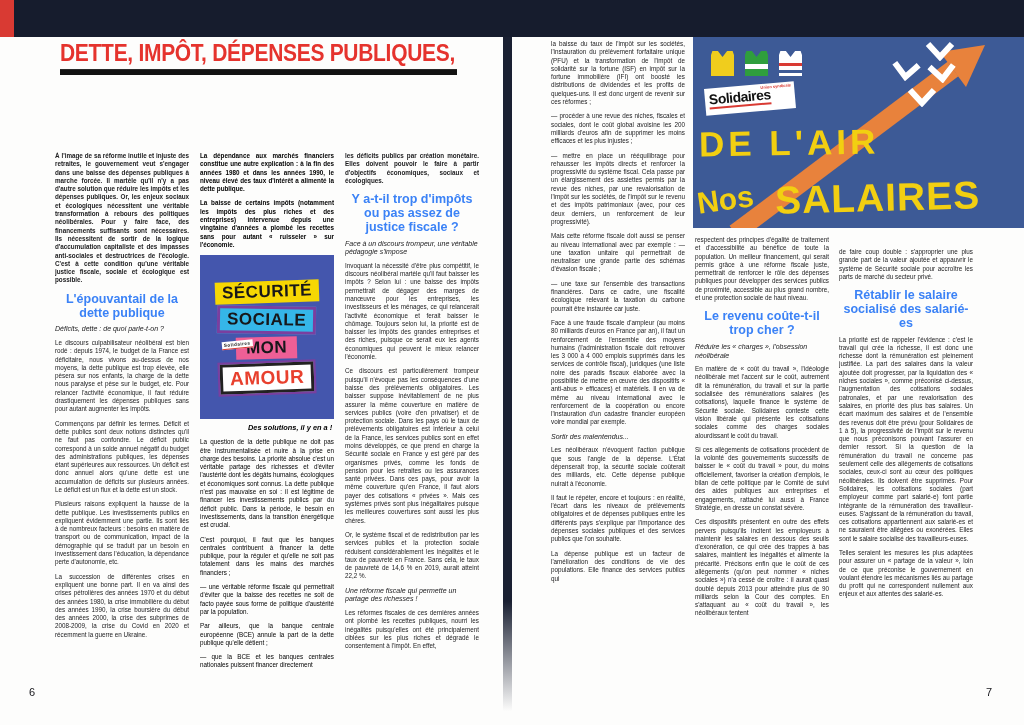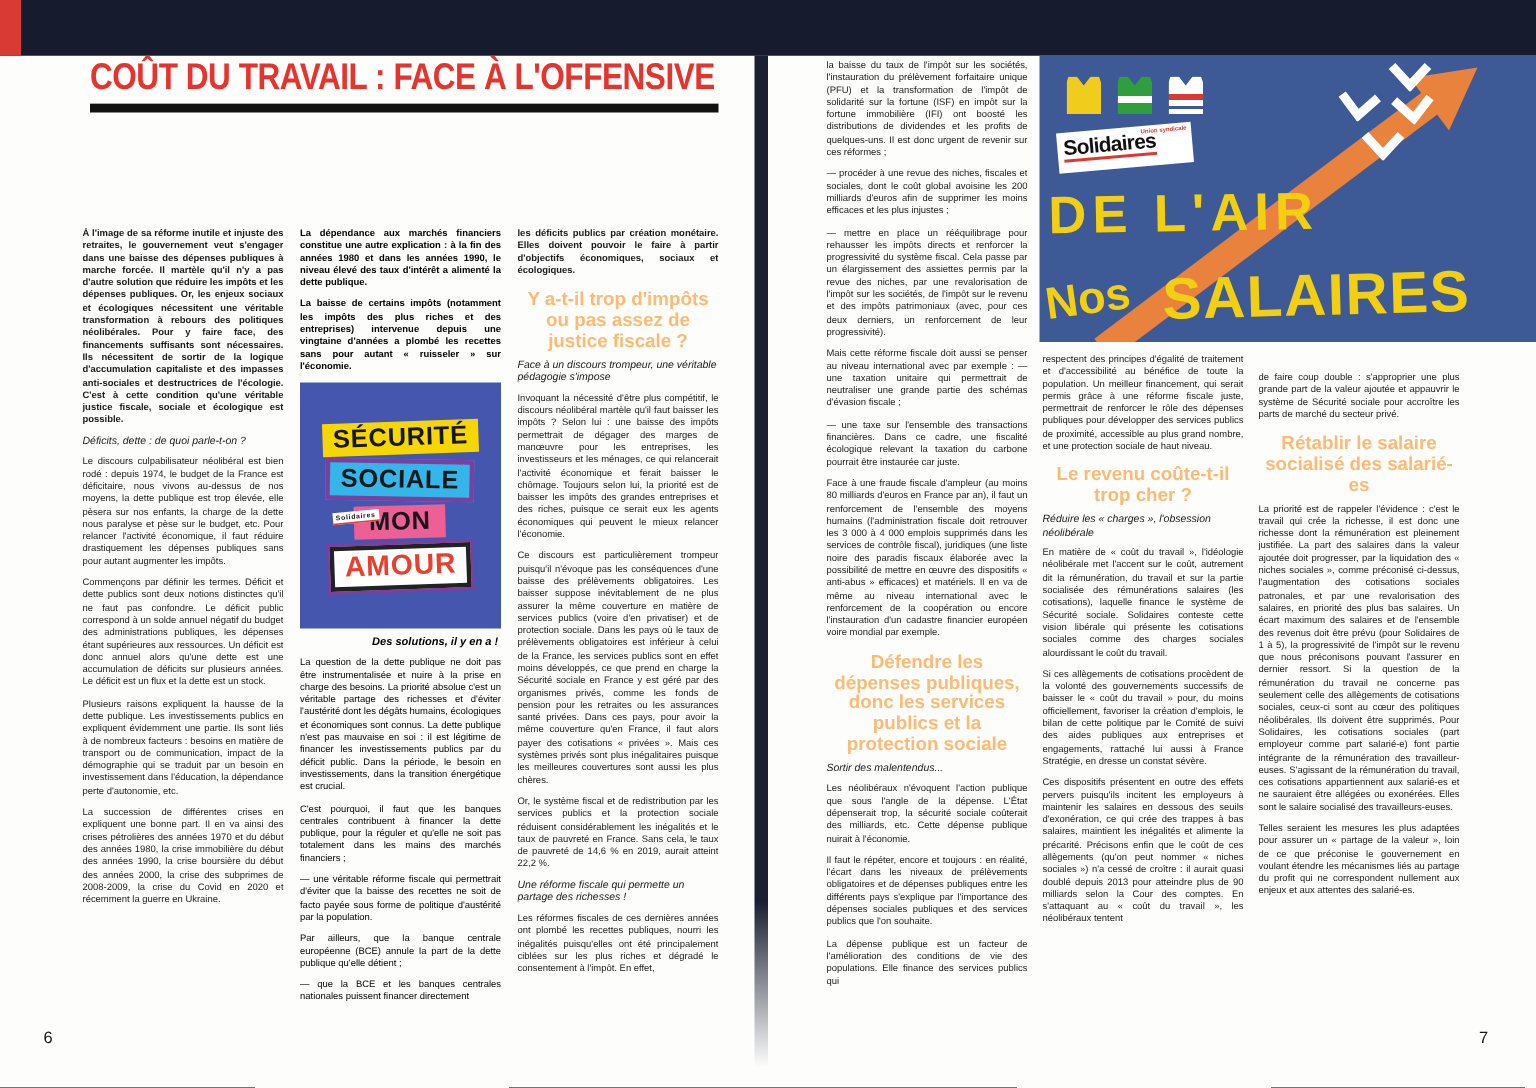--- a/index.html
+++ b/index.html
@@ -22,21 +22,21 @@
   .headline .tline { display:block; margin-bottom:6px; }
   .headline .tline span{
      display:inline-block; color:#e5332d; font-weight:bold; font-size:21px;
      letter-spacing:-0.3px; transform:scale(1,1.18); transform-origin:left bottom;
      padding:0 2px 2px 0; border-bottom:5px solid #121212; white-space:nowrap; }
 
   
   .col { position:absolute; width:134px; overflow:hidden; color:#1a1a1c; }
   .blk.p, .blk.pb { font-size:6.3px; line-height:8.3px; text-align:justify; margin-bottom:6px; }
   .blk.pb { font-weight:bold; }
-  .blk.h2 { font-size:12.5px; line-height:13.8px; font-weight:bold; color:#fdba74; margin:8px 0 5px; }
+  .blk.h2 { font-size:12.5px; line-height:13.8px; font-weight:bold; color:#3b82f6; margin:8px 0 5px; }
   .pgL .blk.h2 { text-align:center; }
   .pgR .blk.h2 { text-align:center; }
   .blk.kick { font-size:7px; line-height:8.6px; font-style:italic; margin:0 0 5px; }
   .blk.cap { font-size:7.4px; line-height:9px; font-style:italic; font-weight:bold; margin:4px 0 6px;padding-left:48px; }
 
   #L-col1 { left:55px;  top:152px; height:552px; }
   #L-col2-wrap { left:200px; top:152px; height:552px; position:absolute; width:134px; overflow:hidden; }
   #L-col3 { left:345px; top:152px; height:552px; }
   #R-col1 { left:551px; top:40px;  height:662px; }
   #R-col2 { left:695px; top:236px; height:466px; }
@@ -81,25 +81,26 @@
 <body>
 
 <div class="stage">
   <div class="paper"></div>
   <div class="topband"></div>
   <div class="redblock"></div>
   <div class="gutter"></div>
 
   <div class="pgL">
     <div class="headline">
-      <span class="tline"><span>COÛT DU TRAVAIL : FACE À L'OFFENSIVE</span></span>
+      <span class="tline"><span>DETTE, IMPÔT, DÉPENSES PUBLIQUES,</span></span>
     </div>
 
     <div class="col" id="L-col1">
         <div class="blk pb">À l'image de sa réforme inutile et injuste des retraites, le gouvernement veut s'engager dans une baisse des dépenses publiques à marche forcée. Il martèle qu'il n'y a pas d'autre solution que réduire les impôts et les dépenses publiques. Or, les enjeux sociaux et écologiques nécessitent une véritable transformation à rebours des politiques néolibérales. Pour y faire face, des financements suffisants sont nécessaires. Ils nécessitent de sortir de la logique d'accumulation capitaliste et des impasses anti-sociales et destructrices de l'écologie. C'est à cette condition qu'une véritable justice fiscale, sociale et écologique est possible.</div>
+        <div class="blk h2">L'épouvantail de la dette publique</div>
         <div class="blk kick">Déficits, dette : de quoi parle-t-on ?</div>
         <div class="blk p">Le discours culpabilisateur néolibéral est bien rodé : depuis 1974, le budget de la France est déficitaire, nous vivons au-dessus de nos moyens, la dette publique est trop élevée, elle pèsera sur nos enfants, la charge de la dette nous paralyse et pèse sur le budget, etc. Pour relancer l'activité économique, il faut réduire drastiquement les dépenses publiques sans pour autant augmenter les impôts.</div>
         <div class="blk p">Commençons par définir les termes. Déficit et dette publics sont deux notions distinctes qu'il ne faut pas confondre. Le déficit public correspond à un solde annuel négatif du budget des administrations publiques, les dépenses étant supérieures aux ressources. Un déficit est donc annuel alors qu'une dette est une accumulation de déficits sur plusieurs années. Le déficit est un flux et la dette est un stock.</div>
         <div class="blk p">Plusieurs raisons expliquent la hausse de la dette publique. Les investissements publics en expliquent évidemment une partie. Ils sont liés à de nombreux facteurs : besoins en matière de transport ou de communication, impact de la démographie qui se traduit par un besoin en investissement dans l'éducation, la dépendance perte d'autonomie, etc.</div>
         <div class="blk p">La succession de différentes crises en expliquent une bonne part. Il en va ainsi des crises pétrolières des années 1970 et du début des années 1980, la crise immobilière du début des années 1990, la crise boursière du début des années 2000, la crise des subprimes de 2008-2009, la crise du Covid en 2020 et récemment la guerre en Ukraine.</div>
       </div>
 
     <div id="L-col2-wrap">
       <div>
           <div class="blk pb">La dépendance aux marchés financiers constitue une autre explication : à la fin des années 1980 et dans les années 1990, le niveau élevé des taux d'intérêt a alimenté la dette publique.</div>
@@ -166,21 +167,20 @@
       <div class="p-sal">SALAIRES</div>
     </div>
 
     <div class="col" id="R-col1">
         <div class="blk p">la baisse du taux de l'impôt sur les sociétés, l'instauration du prélèvement forfaitaire unique (PFU) et la transformation de l'impôt de solidarité sur la fortune (ISF) en impôt sur la fortune immobilière (IFI) ont boosté les distributions de dividendes et les profits de quelques-uns. Il est donc urgent de revenir sur ces réformes ;</div>
         <div class="blk p">— procéder à une revue des niches, fiscales et sociales, dont le coût global avoisine les 200 milliards d'euros afin de supprimer les moins efficaces et les plus injustes ;</div>
         <div class="blk p">— mettre en place un rééquilibrage pour rehausser les impôts directs et renforcer la progressivité du système fiscal. Cela passe par un élargissement des assiettes permis par la revue des niches, par une revalorisation de l'impôt sur les sociétés, de l'impôt sur le revenu et des impôts patrimoniaux (avec, pour ces deux derniers, un renforcement de leur progressivité).</div>
         <div class="blk p">Mais cette réforme fiscale doit aussi se penser au niveau international avec par exemple : — une taxation unitaire qui permettrait de neutraliser une grande partie des schémas d'évasion fiscale ;</div>
         <div class="blk p">— une taxe sur l'ensemble des transactions financières. Dans ce cadre, une fiscalité écologique relevant la taxation du carbone pourrait être instaurée car juste.</div>
         <div class="blk p">Face à une fraude fiscale d'ampleur (au moins 80 milliards d'euros en France par an), il faut un renforcement de l'ensemble des moyens humains (l'administration fiscale doit retrouver les 3 000 à 4 000 emplois supprimés dans les services de contrôle fiscal), juridiques (une liste noire des paradis fiscaux élaborée avec la possibilité de mettre en œuvre des dispositifs « anti-abus » efficaces) et matériels. Il en va de même au niveau international avec le renforcement de la coopération ou encore l'instauration d'un cadastre financier européen voire mondial par exemple.</div>
-        <div class="blk h2">Défendre les dépenses publiques, donc les services publics et la protection sociale</div>
         <div class="blk kick">Sortir des malentendus...</div>
         <div class="blk p">Les néolibéraux n'évoquent l'action publique que sous l'angle de la dépense. L'État dépenserait trop, la sécurité sociale coûterait des milliards, etc. Cette dépense publique nuirait à l'économie.</div>
         <div class="blk p">Il faut le répéter, encore et toujours : en réalité, l'écart dans les niveaux de prélèvements obligatoires et de dépenses publiques entre les différents pays s'explique par l'importance des dépenses sociales publiques et des services publics que l'on souhaite.</div>
         <div class="blk p">La dépense publique est un facteur de l'amélioration des conditions de vie des populations. Elle finance des services publics qui</div>
       </div>
     <div class="col" id="R-col2">
         <div class="blk p">respectent des principes d'égalité de traitement et d'accessibilité au bénéfice de toute la population. Un meilleur financement, qui serait permis grâce à une réforme fiscale juste, permettrait de renforcer le rôle des dépenses publiques pour développer des services publics de proximité, accessible au plus grand nombre, et une protection sociale de haut niveau.</div>
         <div class="blk h2">Le revenu coûte-t-il trop cher ?</div>
         <div class="blk kick">Réduire les « charges », l'obsession néolibérale</div>
         <div class="blk p">En matière de « coût du travail », l'idéologie néolibérale met l'accent sur le coût, autrement dit la rémunération, du travail et sur la partie socialisée des rémunérations salaires (les cotisations), laquelle finance le système de Sécurité sociale. Solidaires conteste cette vision libérale qui présente les cotisations sociales comme des charges sociales alourdissant le coût du travail.</div>

